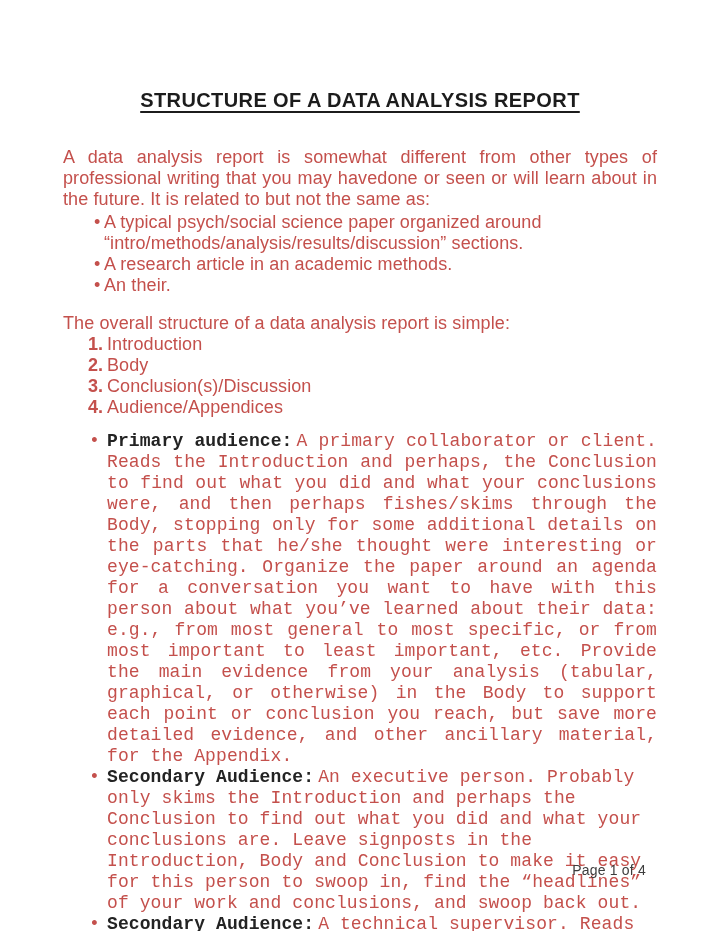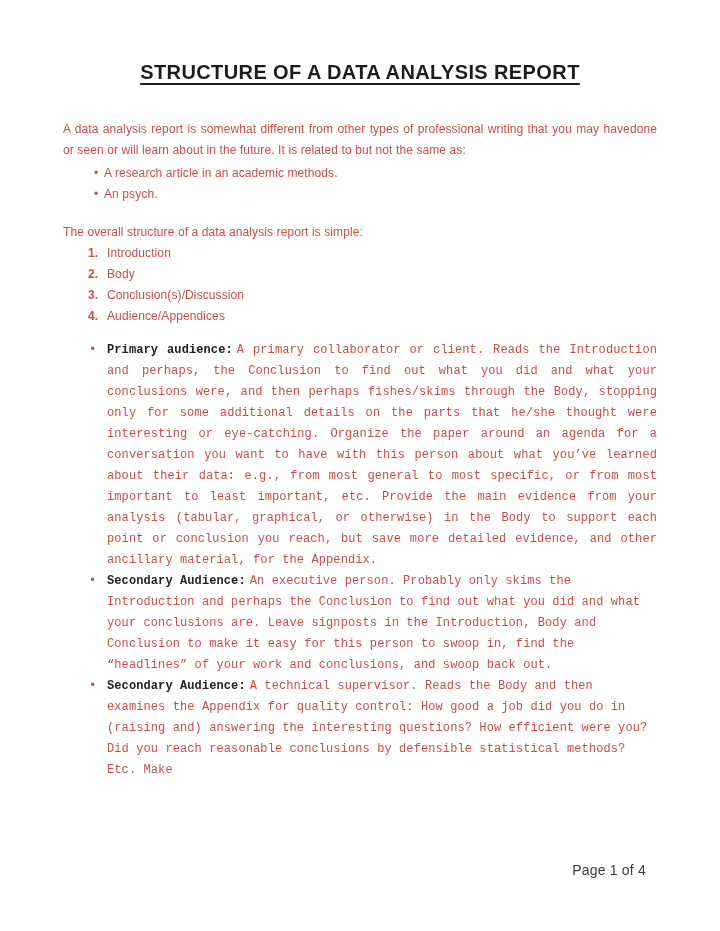--- a/index.html
+++ b/index.html
@@ -11,38 +11,38 @@
   }
   .page {
     position: relative;
     width: 720px; height: 931px;
     background: #ffffff;
   }
   .content { padding: 0 63px; }
 
   
   .doc-title {
-    padding-top: 60px;
+    padding-top: 88px;
     text-align: center;
     font-size: 20px;
     line-height: 24px;
     font-weight: 700;
     color: #1c1c1c;
     letter-spacing: 0.4px;
   }
   .doc-title span {
     text-decoration: underline;
     text-decoration-thickness: 2px;
     text-underline-offset: 4px;
   }
 
   
   .red-text {
     color: #c4504c;
-    font-size: 12px;
+    font-size: 18px;
     line-height: 21px;
     letter-spacing: 0.1px;
   }
   .intro-para { margin-top: 35px; text-align: justify; }
 
   .intro-bullets { margin-top: 2px; }
   .ib-item {
     position: relative;
     padding-left: 41px;
     white-space: pre-line;
@@ -90,22 +90,24 @@
 <div class="page">
   <div class="content">
 
     <div class="doc-title">
       <span>STRUCTURE OF A DATA ANALYSIS REPORT</span>
     </div>
 
     <div class="red-text intro-para">A data analysis report is somewhat different from other types of professional writing that you may havedone or seen or will learn about in the future. It is related to but not the same as:</div>
 
     <div class="red-text intro-bullets">
+      <div class="ib-item">A typical psych/social science paper organized around
+“intro/methods/analysis/results/discussion” sections.</div>
       <div class="ib-item">A research article in an academic methods.</div>
-      <div class="ib-item">An psych.</div>
+      <div class="ib-item">An their.</div>
     </div>
 
     <div class="red-text structure-block">
       <div>The overall structure of a data analysis report is simple:</div>
       <div class="struct-item">
         <span class="struct-num">1.</span>
         <span>Introduction</span>
       </div>
       <div class="struct-item">
         <span class="struct-num">2.</span>

